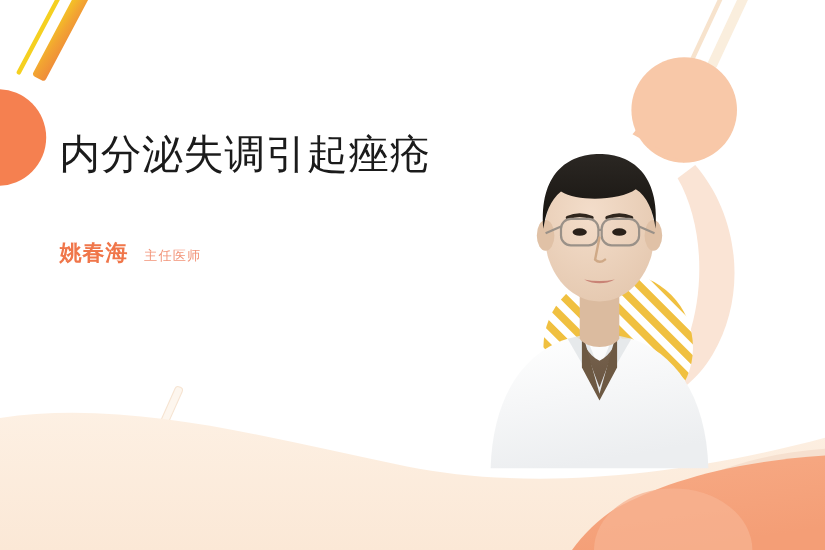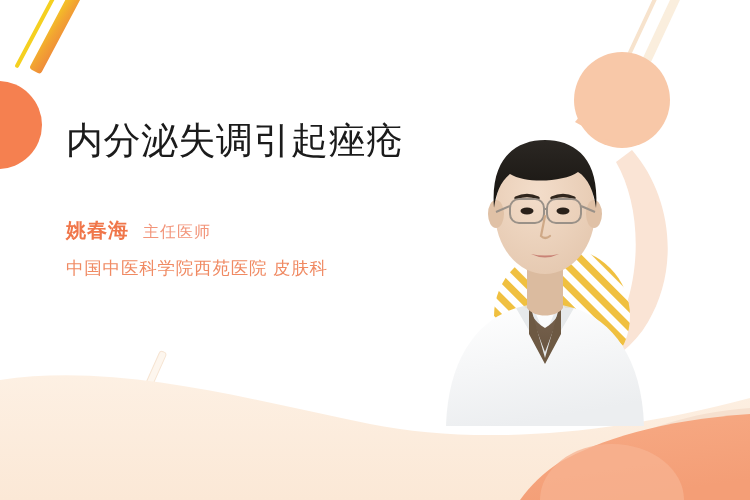--- a/index.html
+++ b/index.html
@@ -23,21 +23,21 @@
     position: absolute;
     left: 0;
     top: 0;
     width: 750px;
     height: 500px;
   }
 
   
   #text-block {
     position: absolute;
-    left: 66px;
+    left: 54px;
     top: 118px;
     width: 350px;
     z-index: 40;
   }
   #title {
     font-size: 37px;
     line-height: 1.22;
     font-weight: 400;
     color: #1b1b1b;
     letter-spacing: 0.5px;
@@ -51,21 +51,21 @@
     white-space: nowrap;
     line-height: 1.55;
   }
   #doctor-name {
     font-size: 20px;
     font-weight: bold;
     color: #f0764a;
     letter-spacing: 1px;
   }
   #doctor-title {
-    font-size: 16px;
+    font-size: 12px;
     font-weight: 400;
     color: #f2957a;
     letter-spacing: 1px;
     margin-left: 14px;
   }
   #hospital-line {
     font-size: 17.5px;
     font-weight: 400;
     color: #f08a63;
     letter-spacing: 0.8px;
@@ -230,17 +230,16 @@
     <path d="M 101 158 Q 115 165 129 158 Q 115 161 101 158 Z" fill="#c98376"></path>
   </svg>
 
   <div id="text-block">
     <h1 id="title">内分泌失调引起痤疮</h1>
 
     <div id="byline">
       <div class="doctor-line">
         <span id="doctor-name">姚春海</span><span id="doctor-title">主任医师</span>
       </div>
-      <div id="hospital-line">中国中医科学院西苑医院  皮肤科</div>
     </div>
   </div>
 
 </div>
 
 </body></html>

